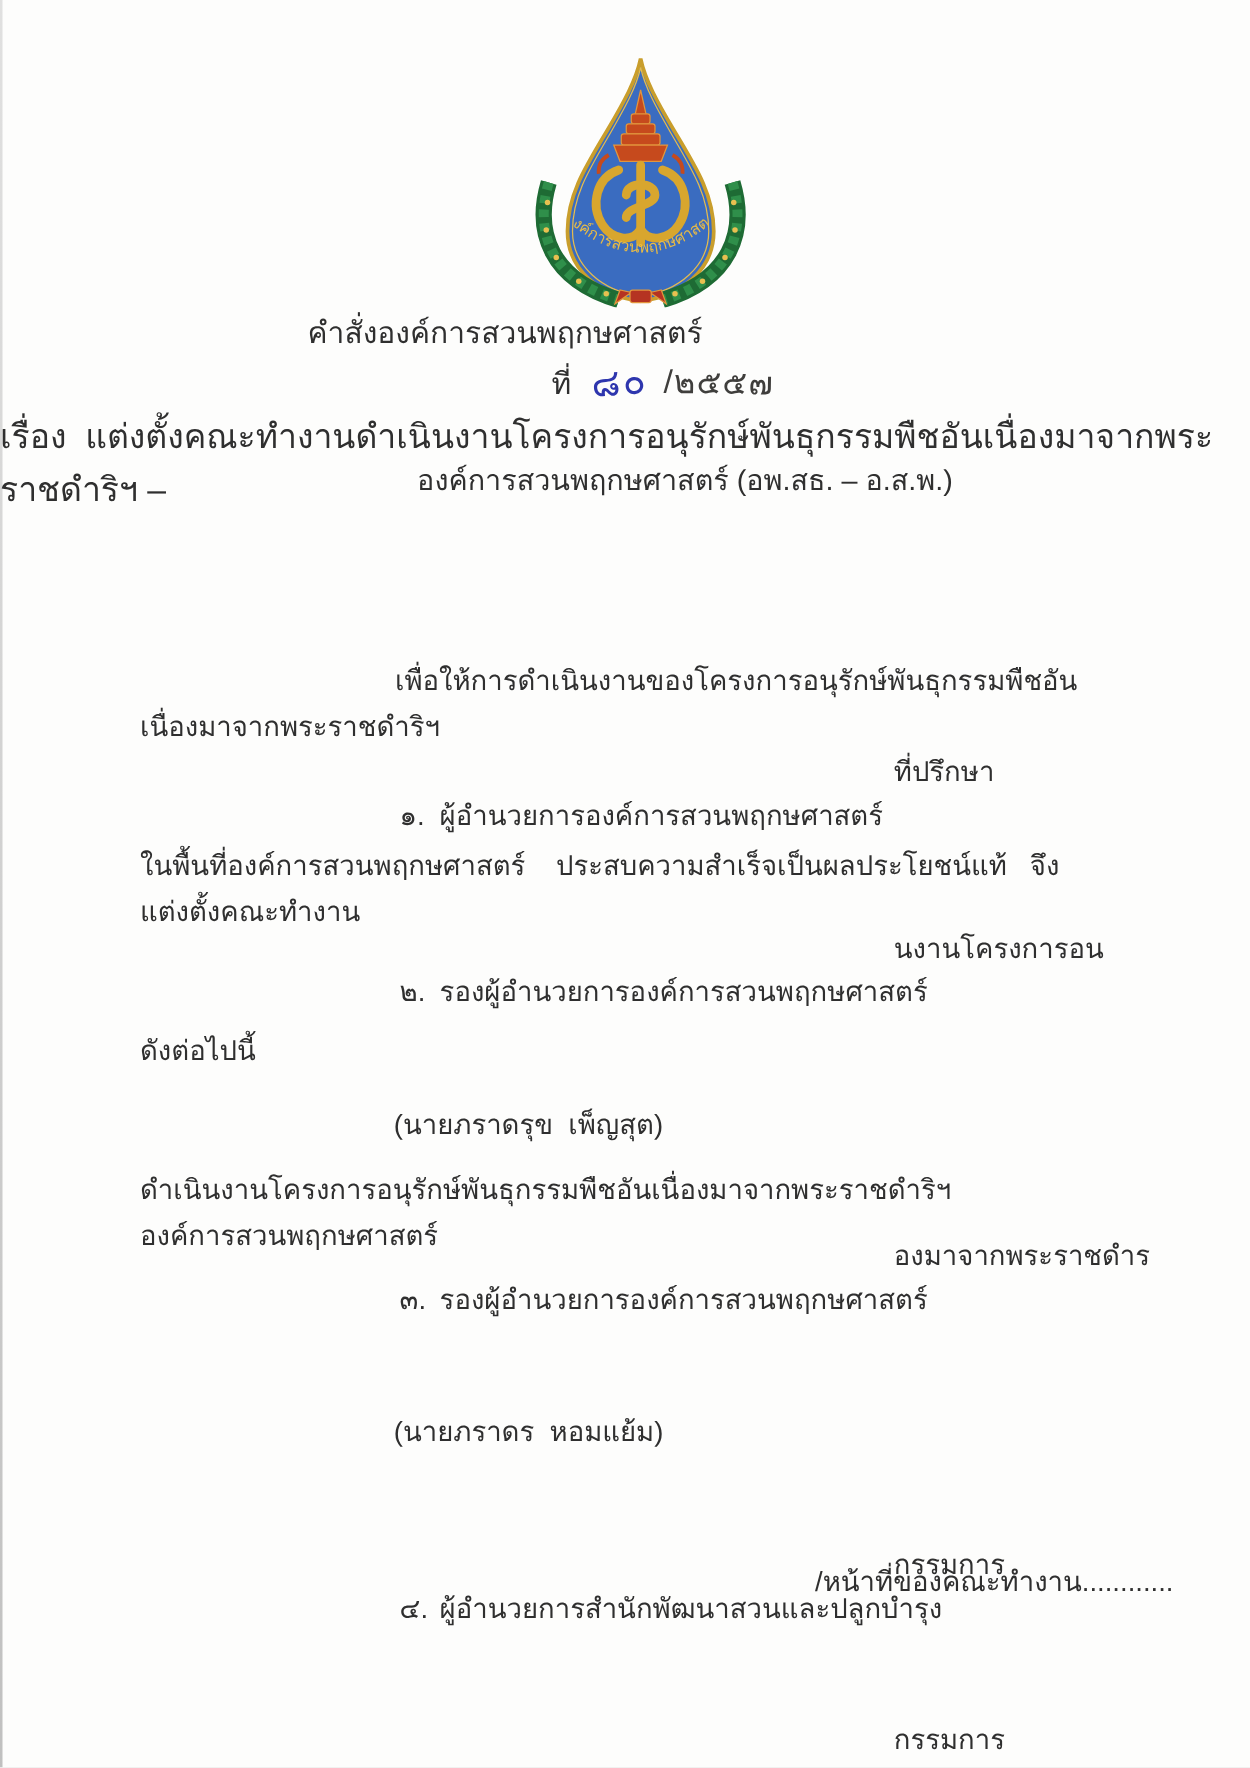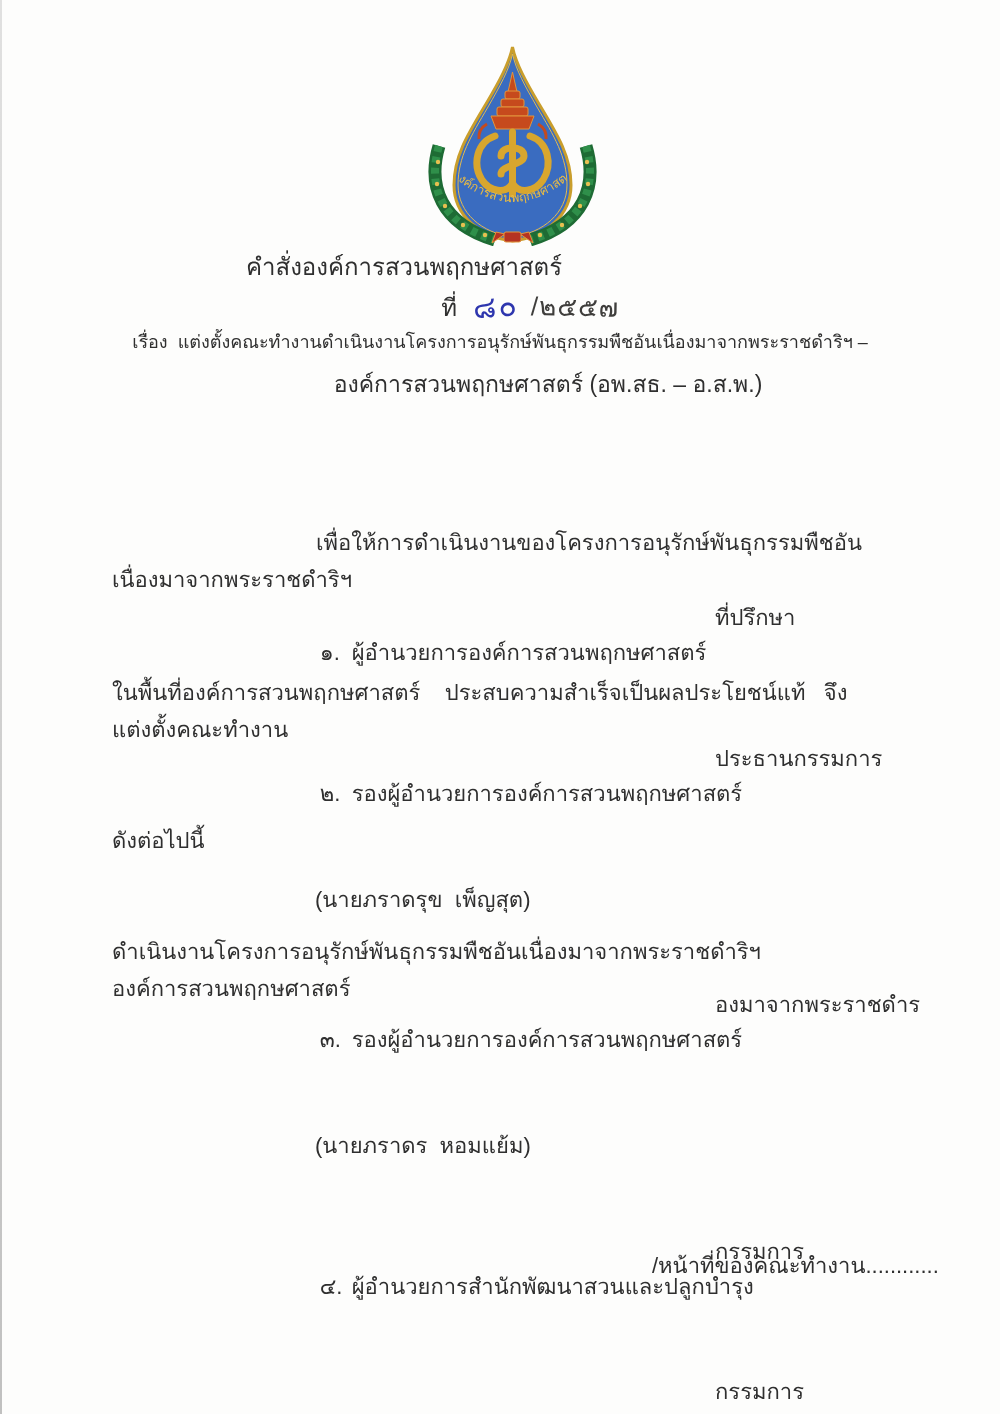--- a/index.html
+++ b/index.html
@@ -34,31 +34,31 @@
     color:#2e36ae;font-size:30px;display:inline-block;
     transform:rotate(-4deg) translateY(1px);
     margin:0 12px 0 16px;letter-spacing:2px;
   }
   .hw-year{
     color:#3f3e3c;font-size:26px;display:inline-block;
     transform:rotate(1deg);letter-spacing:1px;
   }
   .subject1{
     position:absolute;top:327px;left:0;width:1000px;
-    text-align:center;font-size:18px;white-space:pre-wrap;
+    font-size:27px;white-space:pre-wrap;
   }
   .subject2{
     position:absolute;top:366px;left:0;width:1000px;
     text-align:center;font-size:23px;white-space:pre-wrap;padding-left:48px;
   }
   .paragraph{
     position:absolute;top:452px;left:112px;width:766px;
     font-size:22px;line-height:37px;white-space:pre-wrap;
   }
-  .paragraph .indent{text-indent:204px;font-family:Liberation Mono, monospace;}
+  .paragraph .indent{text-indent:204px;}
   .committee{
     position:absolute;top:600px;left:283px;width:680px;
     font-size:22px;line-height:35.2px;
   }
   .c-row{position:relative;white-space:pre-wrap;}
   .c-num{display:inline-block;min-width:32px;}
   .c-role{position:absolute;left:432px;top:0;white-space:nowrap;}
   .c-line2{padding-left:32px;white-space:pre-wrap;}
   .footer-note{
     position:absolute;top:1228px;left:652px;
@@ -140,21 +140,21 @@
     <div>ดำเนินงานโครงการอนุรักษ์พันธุกรรมพืชอันเนื่องมาจากพระราชดำริฯ       องค์การสวนพฤกษศาสตร์</div>
   </div>
 
   <div class="committee">
     <div class="c-row">
       <span class="c-num">๑.</span><span>ผู้อำนวยการองค์การสวนพฤกษศาสตร์</span>
       <span class="c-role">ที่ปรึกษา</span>
     </div>
     <div class="c-row">
       <span class="c-num">๒.</span><span>รองผู้อำนวยการองค์การสวนพฤกษศาสตร์</span>
-      <span class="c-role">ประธานกรรมการ</span>
+      <span class="c-role">นงานโครงการอน</span>
       <div class="c-line2">(นายภราดรุข  เพ็ญสุต)</div>
     </div>
     <div class="c-row">
       <span class="c-num">๓.</span><span>รองผู้อำนวยการองค์การสวนพฤกษศาสตร์</span>
       <span class="c-role">องมาจากพระราชดำร</span>
       <div class="c-line2">(นายภราดร  หอมแย้ม)</div>
     </div>
     <div class="c-row">
       <span class="c-num">๔.</span><span>ผู้อำนวยการสำนักพัฒนาสวนและปลูกบำรุง</span>
       <span class="c-role">กรรมการ</span>

